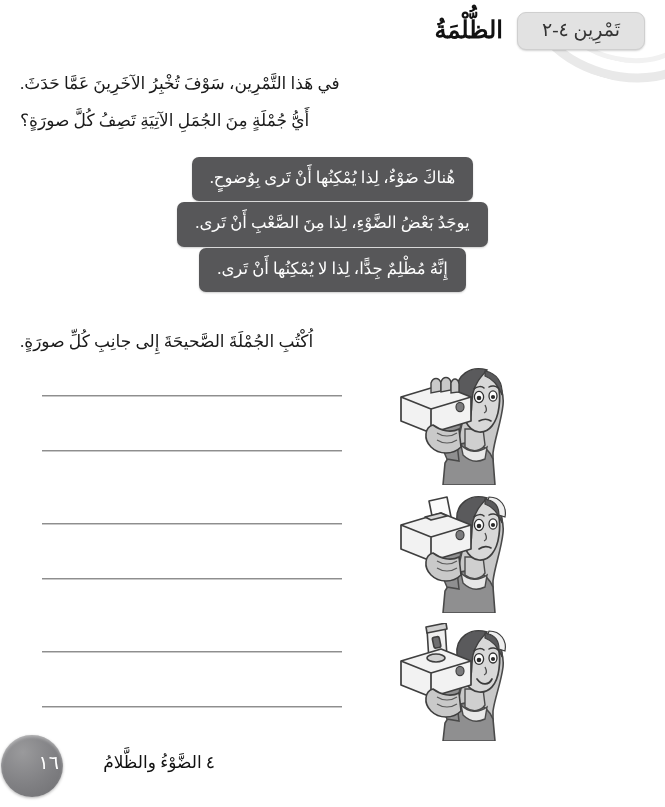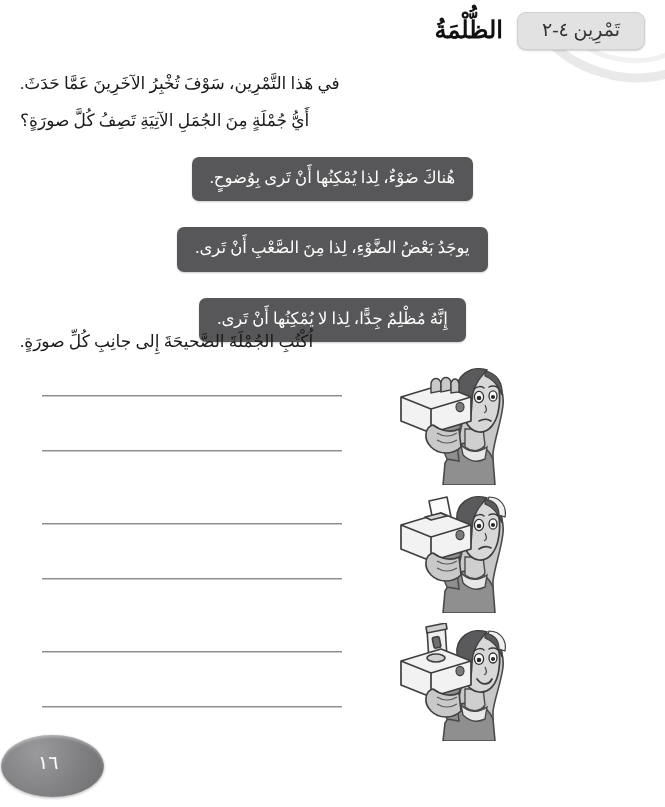--- a/index.html
+++ b/index.html
@@ -95,21 +95,21 @@
 
   
   .options {
     position: absolute;
     top: 157px;
     right: 0;
     left: 0;
     display: flex;
     flex-direction: column;
     align-items: center;
-    gap: 26px;
+    gap: 1px;
   }
   .option-box {
     background: #575759;
     color: #ffffff;
     border-radius: 7px;
     padding: 8px 18px 10px;
     font-size: 16.5px;
     line-height: 1.6;
     direction: rtl;
     text-align: center;
@@ -192,24 +192,23 @@
     position: absolute;
     left: 1px;
     bottom: -8px;
     width: 62px;
     height: 62px;
     border-radius: 50%;
     background: radial-gradient(circle at 35% 28%, #9a9a9c 0%, #808083 55%, #6e6e71 100%);
     box-shadow: inset 0 2px 3px rgba(255,255,255,0.35), 0 1px 3px rgba(0,0,0,0.3);
     display: flex;
     align-items: center;
-    justify-content: flex-end;
+    justify-content: flex-start;
     color: #fff;
     font-size: 19px;
-    padding-left: 41px;
   }
   .page-circle span { transform: translate(-4px, -4px); }
 </style>
 </head>
 <body>
 
 <div class="corner-swoosh"></div>
 <div class="corner-swoosh2"></div>
 
 <div class="header">
@@ -373,16 +372,17 @@
         <ellipse cx="65" cy="48" rx="4" ry="4.6" fill="#7b7b7d" stroke="#3f3f3f" stroke-width="1.2"></ellipse>
         <path d="M38 66 C30 68 28 80 36 88 C44 96 58 96 66 88 L64 70 C56 74 46 72 38 66 Z" fill="#c9c9c9" stroke="#3f3f3f" stroke-width="1.6"></path>
         <path d="M42 74 C48 78 56 78 62 74" stroke="#5a5a5a" stroke-width="1.1" fill="none"></path>
         <path d="M42 81 C48 85 56 85 62 81" stroke="#5a5a5a" stroke-width="1.1" fill="none"></path>
       </svg>
     </div>
   </div>
 </div>
 
 <div class="footer">
+  <div class="footer-title">٤ الضَّوْءُ والظَّلامُ</div>
   <div class="page-circle">
     <span>١٦</span>
   </div>
 </div>
 
 </body></html>

